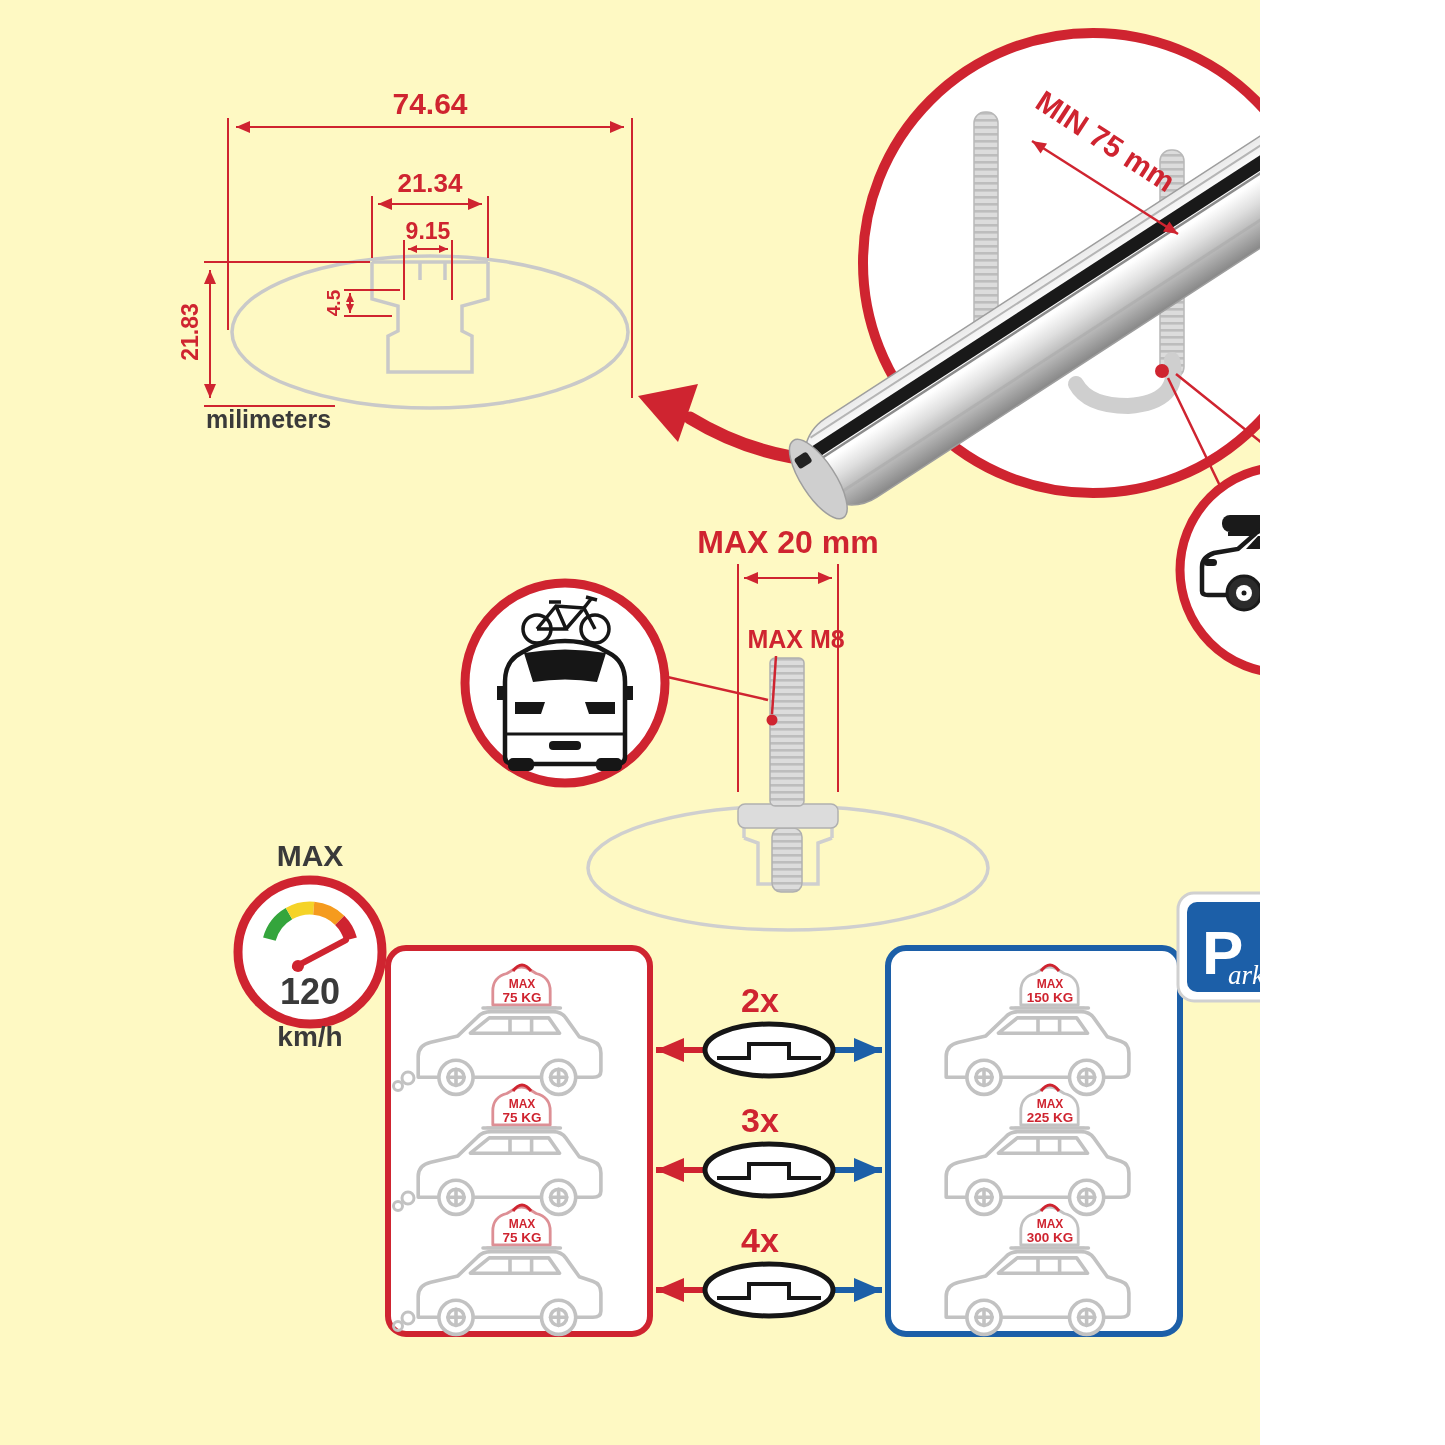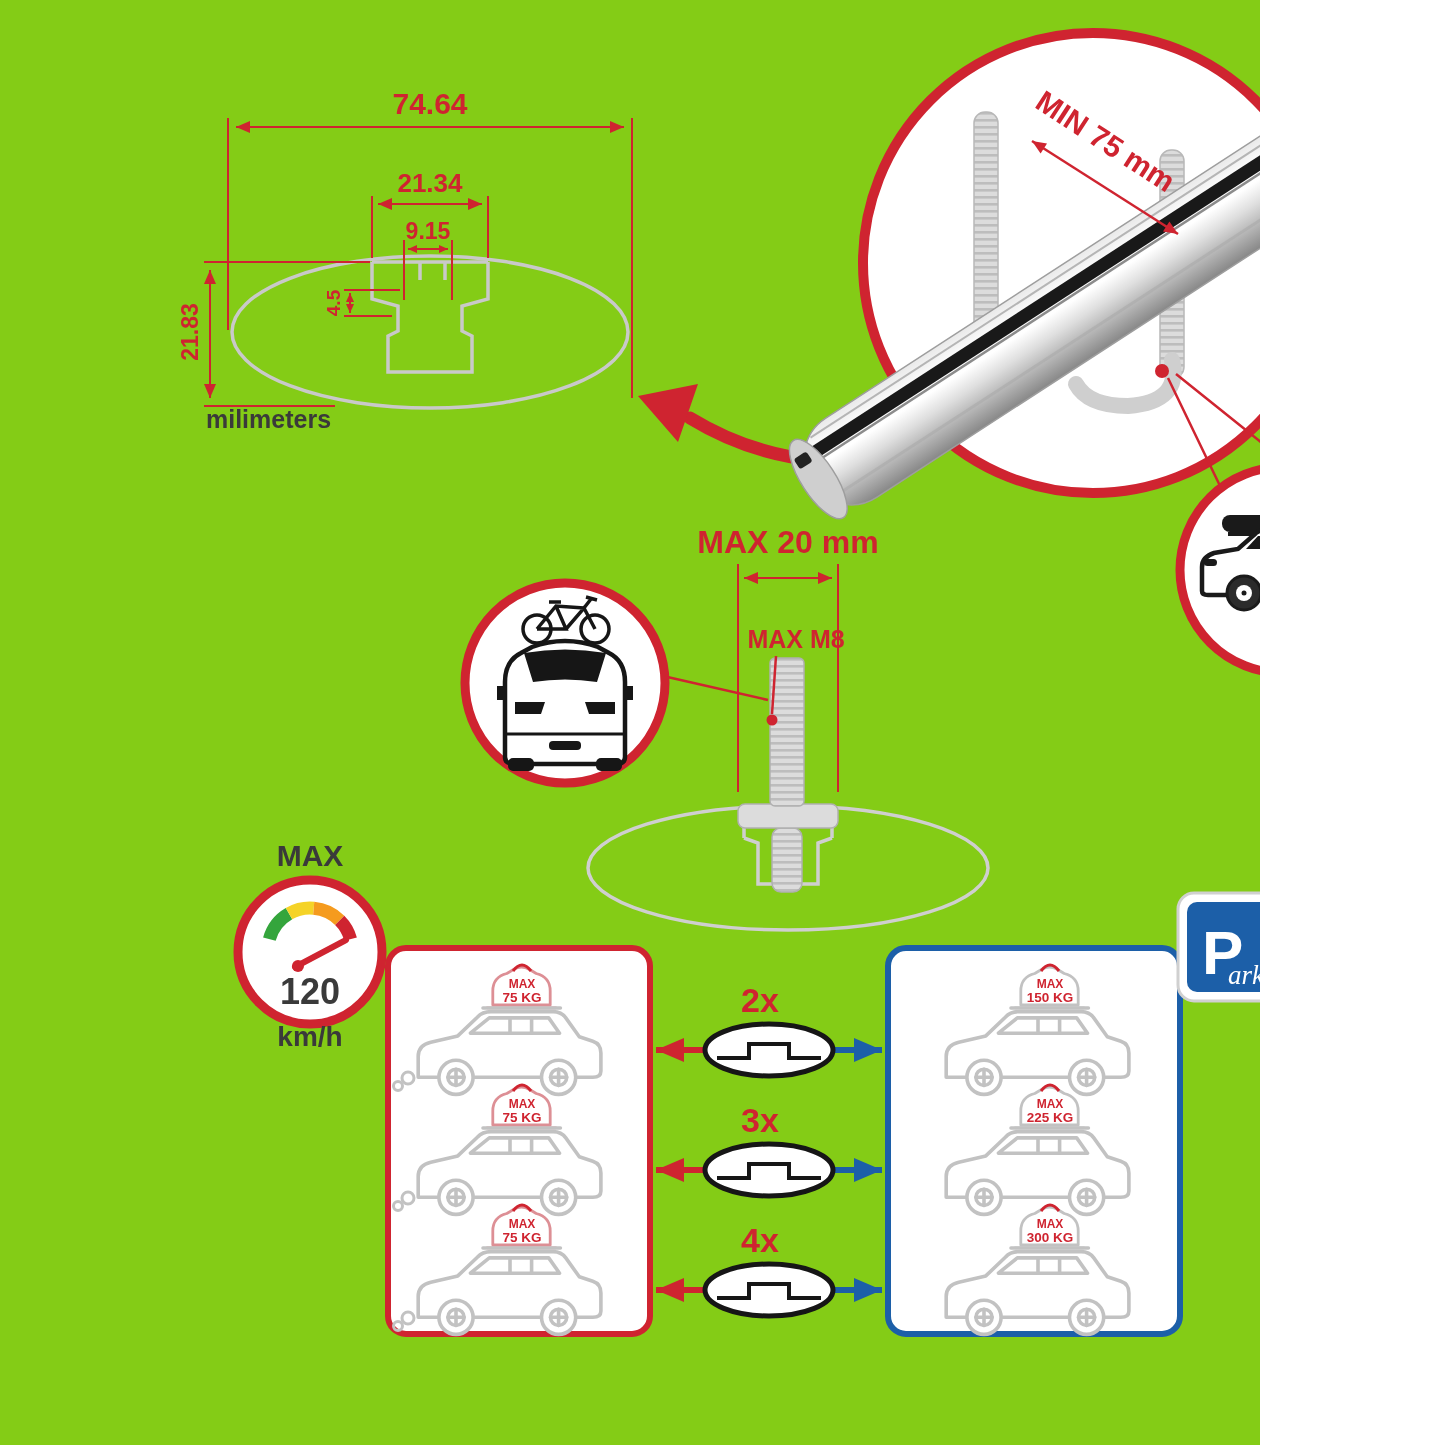--- a/index.html
+++ b/index.html
@@ -1,16 +1,16 @@
 <!DOCTYPE html>
 <html><head>
 <meta charset="utf-8">
 <style>
   html,body{margin:0;padding:0;background:#ffffff;}
-  .canvas{position:relative;width:1260px;height:1445px;background:#84cc16;overflow:hidden;}
+  .canvas{position:relative;width:1260px;height:1445px;background:#fef9c3;overflow:hidden;}
   svg{display:block;}
   text{font-family:"Liberation Sans","DejaVu Sans",sans-serif;}
   .dim{fill:#cf2430;font-weight:bold;}
   .dark{fill:#3a3a3a;font-weight:bold;}
   .redtxt{fill:#cf2430;font-weight:bold;}
   .whitetxt{fill:#ffffff;font-weight:bold;}
   .script{font-family:"Liberation Serif","DejaVu Serif",serif;font-style:italic;fill:#ffffff;}
 </style>
 </head>
 <body>

